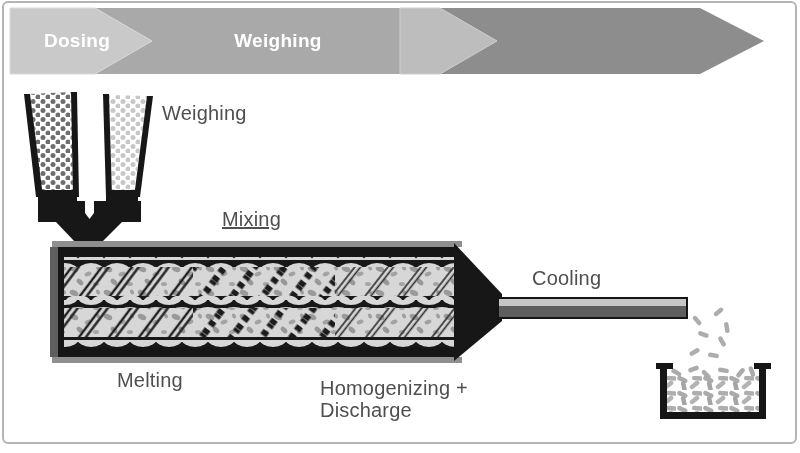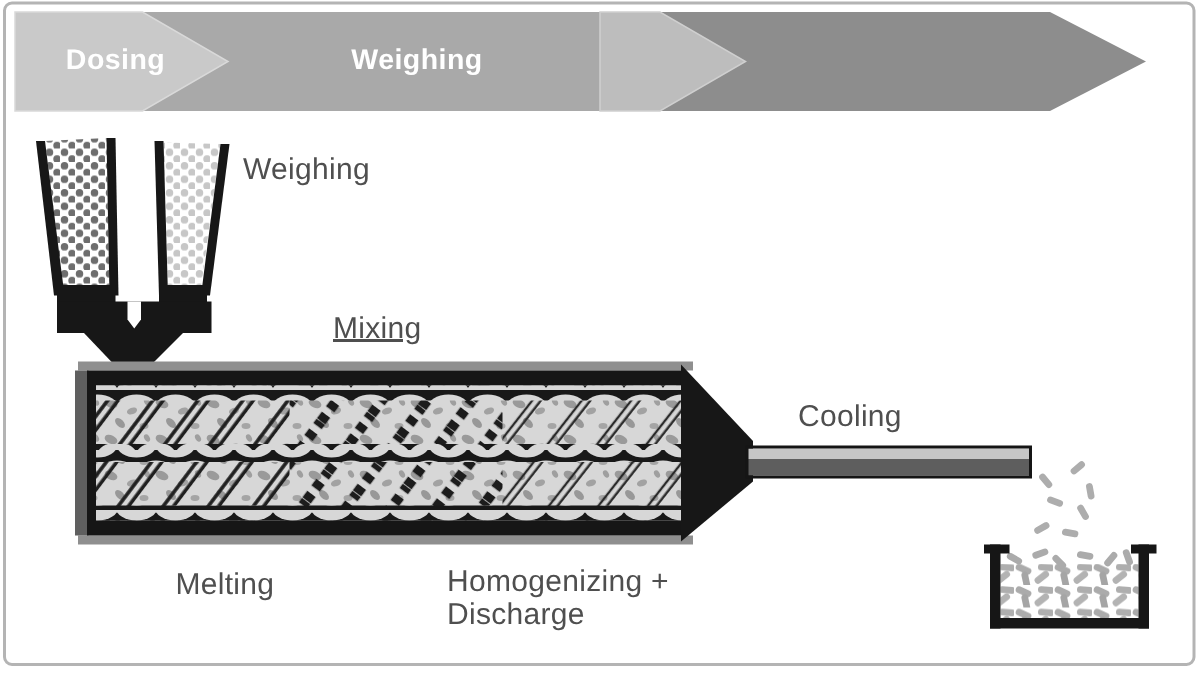--- a/index.html
+++ b/index.html
@@ -159,17 +159,17 @@
       <rect x="759" y="363" width="7" height="56" fill="#161616"></rect>
       <rect x="660" y="412" width="106" height="7" fill="#161616"></rect>
     </g>
   </svg>
 
   <div class="banner-label" style="left:10px;width:96px;">Dosing</div>
   <div class="banner-label" style="left:164px;width:190px;">Weighing</div>
 
   <div class="proc-label" style="left:162px;top:102px;">Weighing</div>
   <div class="proc-label" style="left:222px;top:208px;text-decoration:underline;">Mixing</div>
-  <div class="proc-label" style="left:117px;top:379px;">Melting</div>
-  <div class="proc-label" style="left:298px;top:377px;">Homogenizing +
+  <div class="proc-label" style="left:117px;top:369px;">Melting</div>
+  <div class="proc-label" style="left:320px;top:377px;">Homogenizing +
 Discharge</div>
   <div class="proc-label" style="left:532px;top:267px;">Cooling</div>
 </div>
 
 </body></html>

